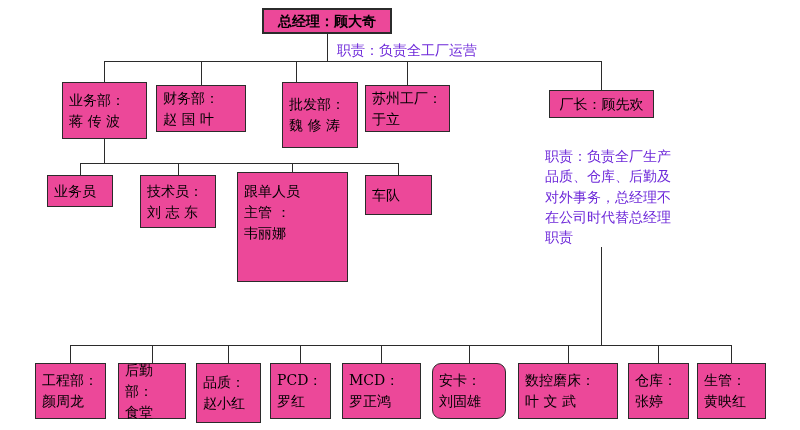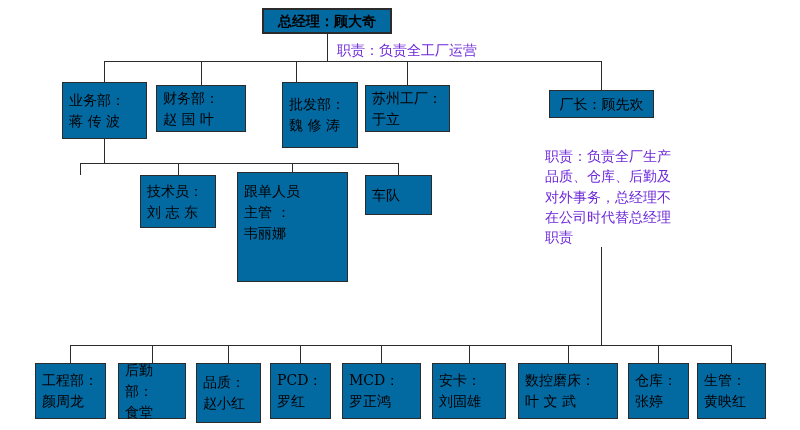--- a/index.html
+++ b/index.html
@@ -17,21 +17,21 @@
   }
   .connectors {
     position: absolute;
     left: 0; top: 0;
     width: 800px; height: 430px;
   }
   .connectors line { stroke: #2b2b2b; stroke-width: 1; shape-rendering: crispEdges; }
   .box {
     position: absolute;
     border: 1px solid #2b2b2b;
-    background: #0369a1;
+    background: #ec4899;
     color: #000;
     font-size: 14px;
     line-height: 1.5;
     white-space: pre-line;
     display: flex;
     align-items: center;
     padding: 2px 6px;
     text-align: left;
   }
   .box.center { justify-content: center; text-align: center; }
@@ -97,38 +97,39 @@
   <div class="box" style="left:365px; top:85px; width:85px; height:47px;">苏州工厂：
 于立</div>
   <div class="box center" style="left:549px; top:90px; width:105px; height:28px;">厂长：顾先欢</div>
 
   <div class="note" style="left:545px; top:146px; width:130px;">职责：负责全厂生产
 品质、仓库、后勤及
 对外事务，总经理不
 在公司时代替总经理
 职责</div>
 
+  <div class="box" style="left:47px; top:175px; width:66px; height:32px;">业务员</div>
   <div class="box" style="left:140px; top:175px; width:76px; height:53px;">技术员：
 刘 志 东</div>
   <div class="box top" style="left:237px; top:172px; width:111px; height:110px;">跟单人员
 主管 ：
 韦丽娜</div>
   <div class="box" style="left:365px; top:175px; width:67px; height:40px;">车队</div>
 
   <div class="box" style="left:118px; top:363px; width:68px; height:56px;">后勤部：
 食堂</div>
   <div class="box" style="left:35px; top:363px; width:71px; height:56px;">工程部：
 颜周龙</div>
   <div class="box" style="left:196px; top:363px; width:65px; height:60px;">品质：
 赵小红</div>
   <div class="box" style="left:270px; top:363px; width:61px; height:56px;">PCD：
 罗红</div>
   <div class="box" style="left:342px; top:363px; width:79px; height:56px;">MCD：
 罗正鸿</div>
-  <div class="box" style="left:432px; top:363px; width:74px; height:56px;">安卡：
+  <div class="box" style="left:432px; top:363px; width:74px; height:56px;border-radius:9px;">安卡：
 刘固雄</div>
   <div class="box" style="left:518px; top:363px; width:100px; height:56px;">数控磨床：
 叶 文 武</div>
   <div class="box" style="left:628px; top:363px; width:61px; height:56px;">仓库：
 张婷</div>
   <div class="box" style="left:697px; top:363px; width:69px; height:56px;">生管：
 黄映红</div>
 
 </div>
 

